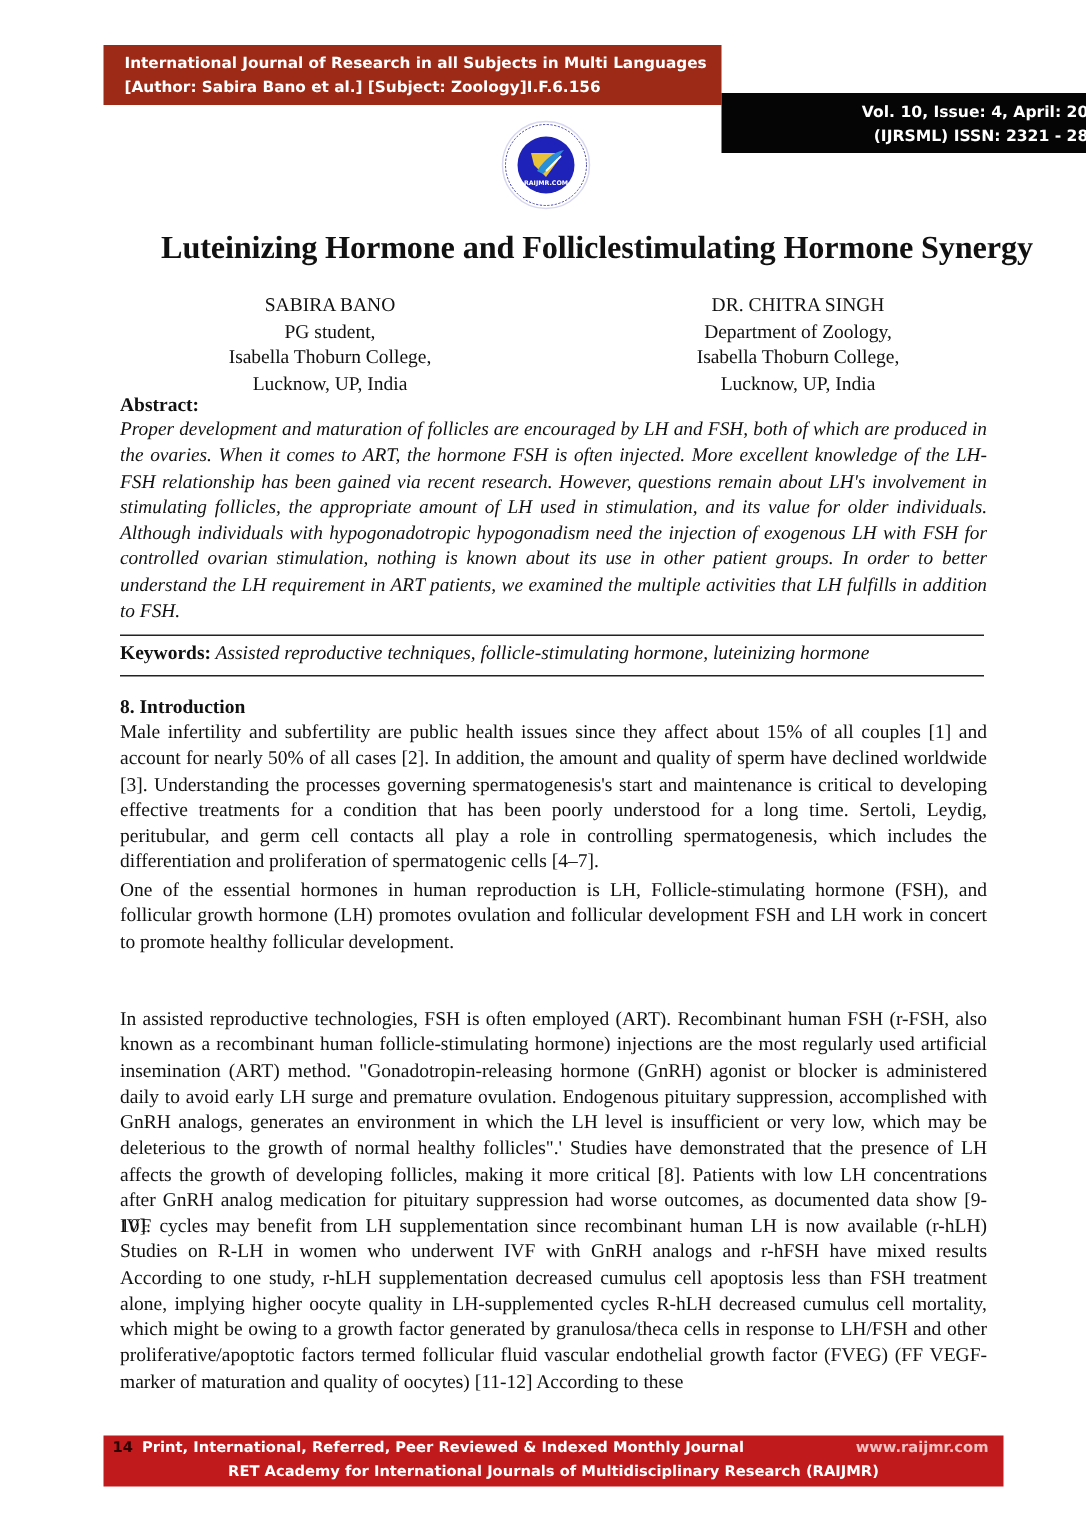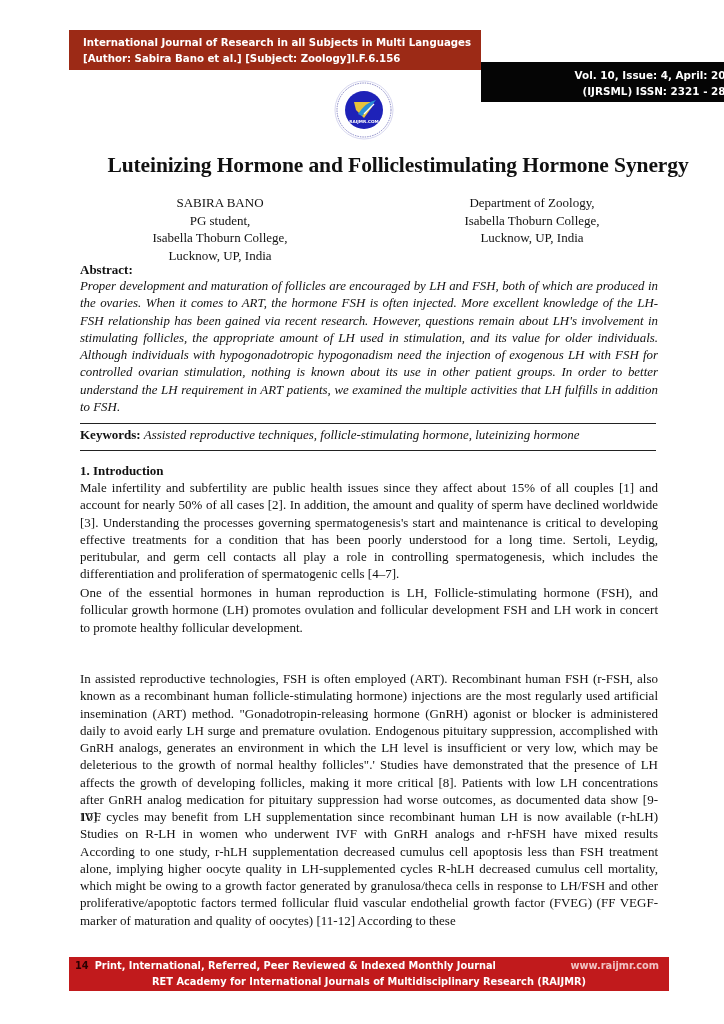--- a/index.html
+++ b/index.html
@@ -66,35 +66,36 @@
 
 <div class="title">Luteinizing Hormone and Folliclestimulating Hormone Synergy</div>
 
 <div class="author left">
   <span>SABIRA BANO</span>
   <span>PG student,</span>
   <span>Isabella Thoburn College,</span>
   <span>Lucknow, UP, India</span>
 </div>
 <div class="author right">
+  <span>DR. CHITRA SINGH</span>
   <span>Department of Zoology,</span>
   <span>Isabella Thoburn College,</span>
   <span>Lucknow, UP, India</span>
 </div>
 
 <div class="abstract-heading">Abstract:</div>
 <div class="abstract-body">Proper development and maturation of follicles are encouraged by LH and FSH, both of which are produced in the ovaries. When it comes to ART, the hormone FSH is often injected. More excellent knowledge of the LH-FSH relationship has been gained via recent research. However, questions remain about LH's involvement in stimulating follicles, the appropriate amount of LH used in stimulation, and its value for older individuals. Although individuals with hypogonadotropic hypogonadism need the injection of exogenous LH with FSH for controlled ovarian stimulation, nothing is known about its use in other patient groups. In order to better understand the LH requirement in ART patients, we examined the multiple activities that LH fulfills in addition to FSH.</div>
 
 <div class="rule" style="top:423px;"></div>
 <div class="keywords">
   <b>Keywords:</b><i> Assisted reproductive techniques, follicle-stimulating hormone, luteinizing hormone</i>
 </div>
 <div class="rule" style="top:450px;"></div>
 
-<div class="section-heading">1. Introduction</div>
+<div class="section-heading">8. Introduction</div>
 
 <div class="para" style="top:479px;">Male infertility and subfertility are public health issues since they affect about 15% of all couples [1] and account for nearly 50% of all cases [2]. In addition, the amount and quality of sperm have declined worldwide [3]. Understanding the processes governing spermatogenesis's start and maintenance is critical to developing effective treatments for a condition that has been poorly understood for a long time. Sertoli, Leydig, peritubular, and germ cell contacts all play a role in controlling spermatogenesis, which includes the differentiation and proliferation of spermatogenic cells [4–7].</div>
 <div class="para" style="top:584px;">One of the essential hormones in human reproduction is LH, Follicle-stimulating hormone (FSH), and follicular growth hormone (LH) promotes ovulation and follicular development FSH and LH work in concert to promote healthy follicular development.</div>
 <div class="para" style="top:670px;">In assisted reproductive technologies, FSH is often employed (ART). Recombinant human FSH (r-FSH, also known as a recombinant human follicle-stimulating hormone) injections are the most regularly used artificial insemination (ART) method. "Gonadotropin-releasing hormone (GnRH) agonist or blocker is administered daily to avoid early LH surge and premature ovulation. Endogenous pituitary suppression, accomplished with GnRH analogs, generates an environment in which the LH level is insufficient or very low, which may be deleterious to the growth of normal healthy follicles".' Studies have demonstrated that the presence of LH affects the growth of developing follicles, making it more critical [8]. Patients with low LH concentrations after GnRH analog medication for pituitary suppression had worse outcomes, as documented data show [9-10].</div>
 <div class="para" style="top:808px;">IVF cycles may benefit from LH supplementation since recombinant human LH is now available (r-hLH)  Studies on R-LH in women who underwent IVF with GnRH analogs and r-hFSH have mixed results According to one study, r-hLH supplementation decreased cumulus cell apoptosis less than FSH treatment alone, implying higher oocyte quality in LH-supplemented cycles  R-hLH decreased cumulus cell mortality, which might be owing to a growth factor generated by granulosa/theca cells in response to LH/FSH and other proliferative/apoptotic factors termed follicular fluid vascular endothelial growth factor (FVEG) (FF VEGF-marker of maturation and quality of oocytes)  [11-12] According to these</div>
 
 <div class="footer">
   <div class="footer-row1">
     <span><span class="footer-num">14</span><span>Print, International, Referred, Peer Reviewed &amp; Indexed Monthly Journal</span></span>
     <span class="footer-url">www.raijmr.com</span>

